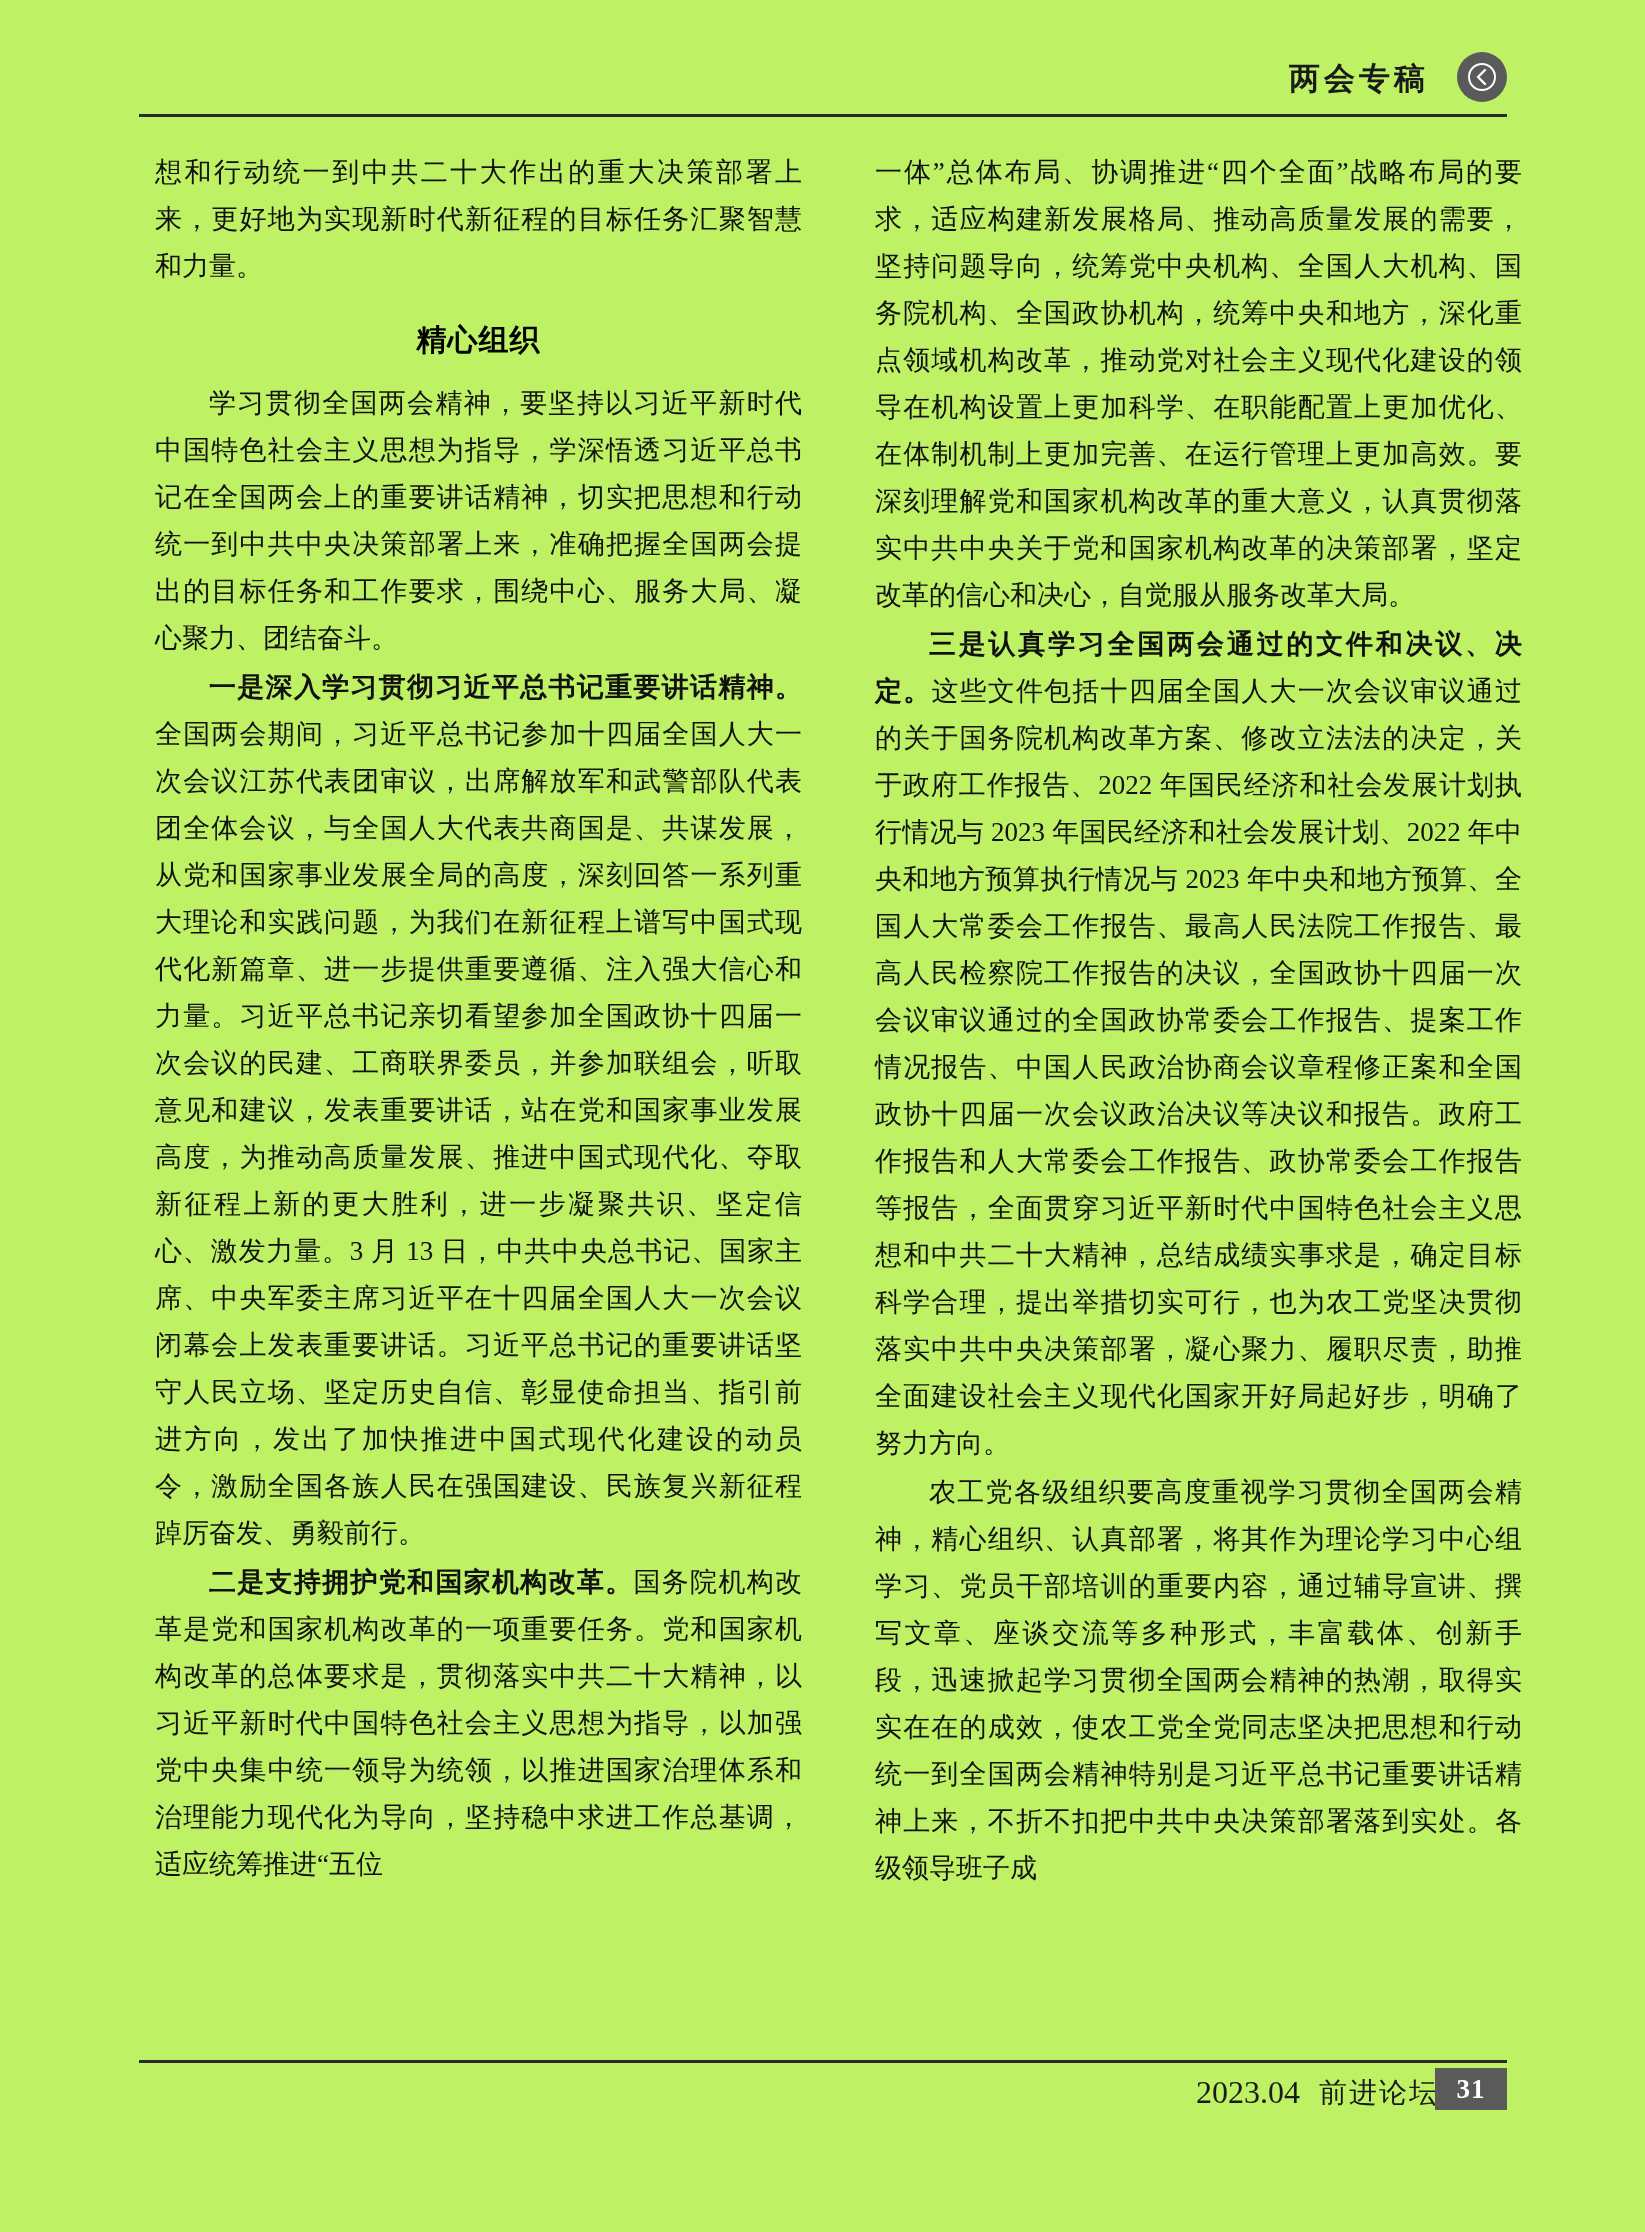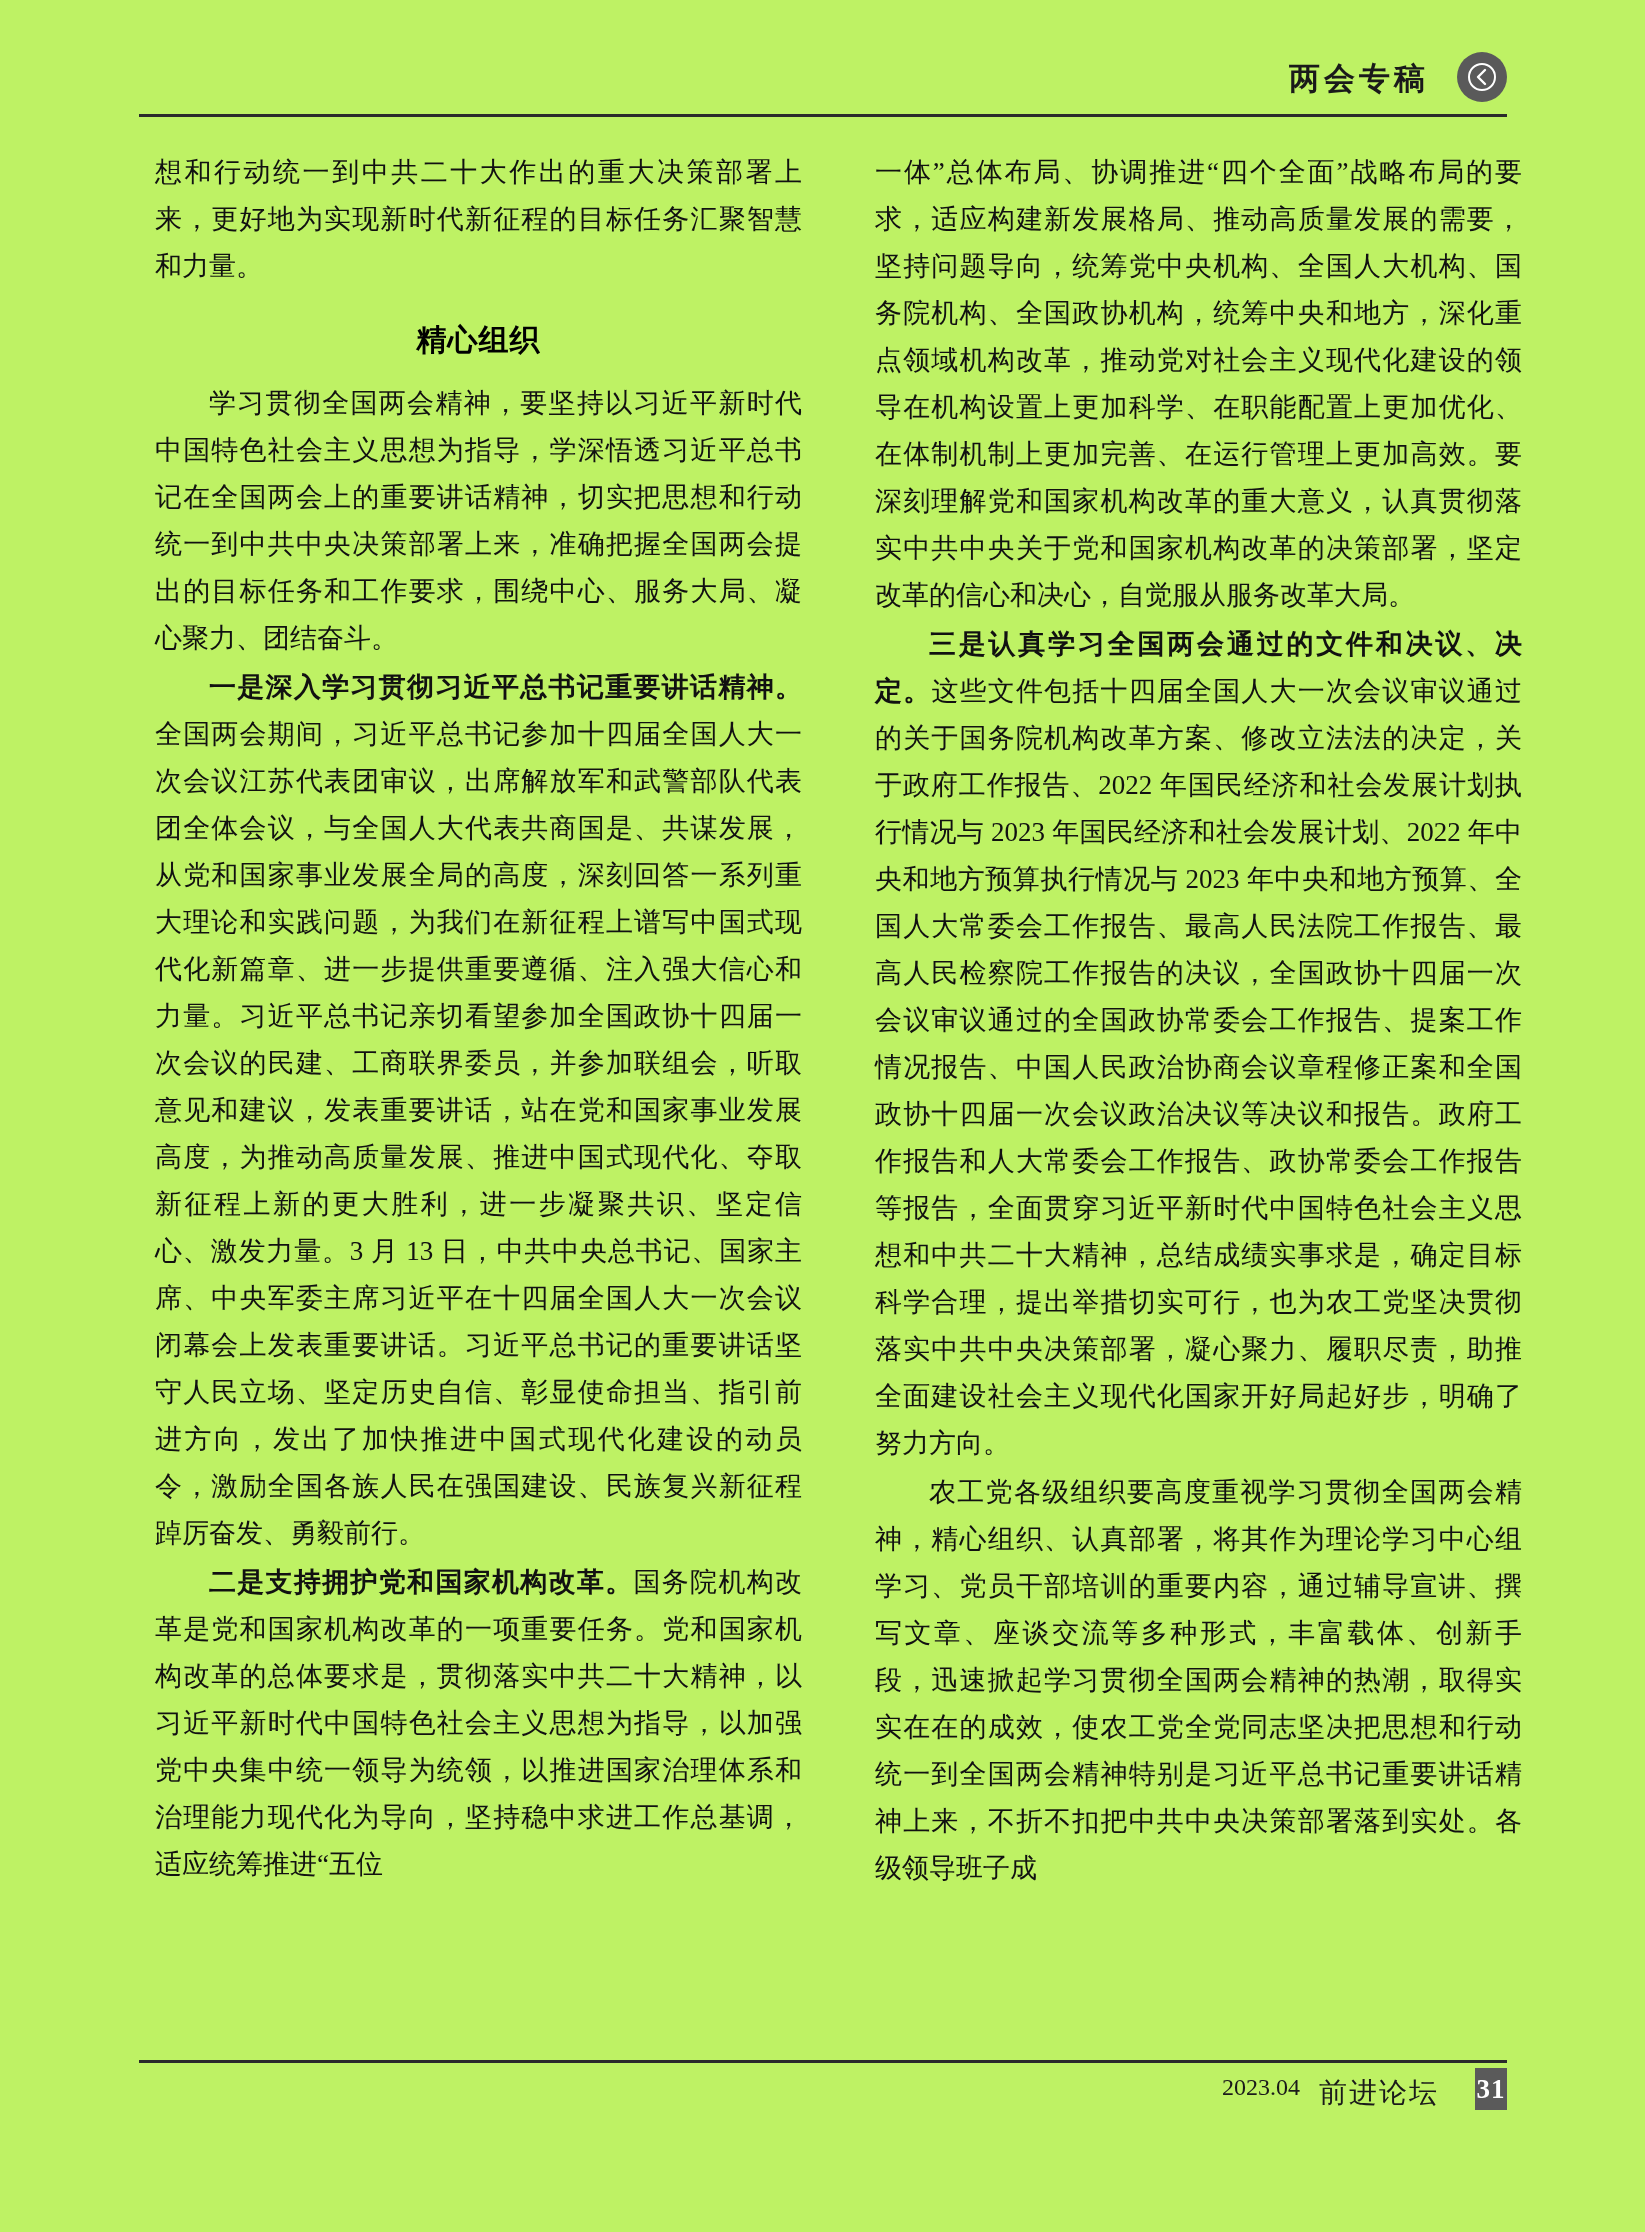--- a/index.html
+++ b/index.html
@@ -111,37 +111,37 @@
     top: 0;
     left: 0;
     right: 0;
     height: 3px;
     background: #2b2b2b;
   }
   .footer-date {
     position: absolute;
     top: 14px;
     right: 207px;
-    font-size: 24px;
+    font-size: 32px;
     color: #1a1a1a;
     font-family: "Liberation Serif", "DejaVu Serif", serif;
   }
   .footer-journal {
     position: absolute;
     top: 14px;
     right: 68px;
     font-size: 28px;
     color: #1a1a1a;
     letter-spacing: 2px;
   }
   .footer-pageno {
     position: absolute;
     top: 8px;
     right: 0;
-    width: 32px;
+    width: 72px;
     height: 42px;
     background: #5a5a5a;
     color: #fff;
     font-size: 27px;
     font-weight: bold;
     display: flex;
     align-items: center;
     justify-content: center;
     letter-spacing: 1px;
   }

